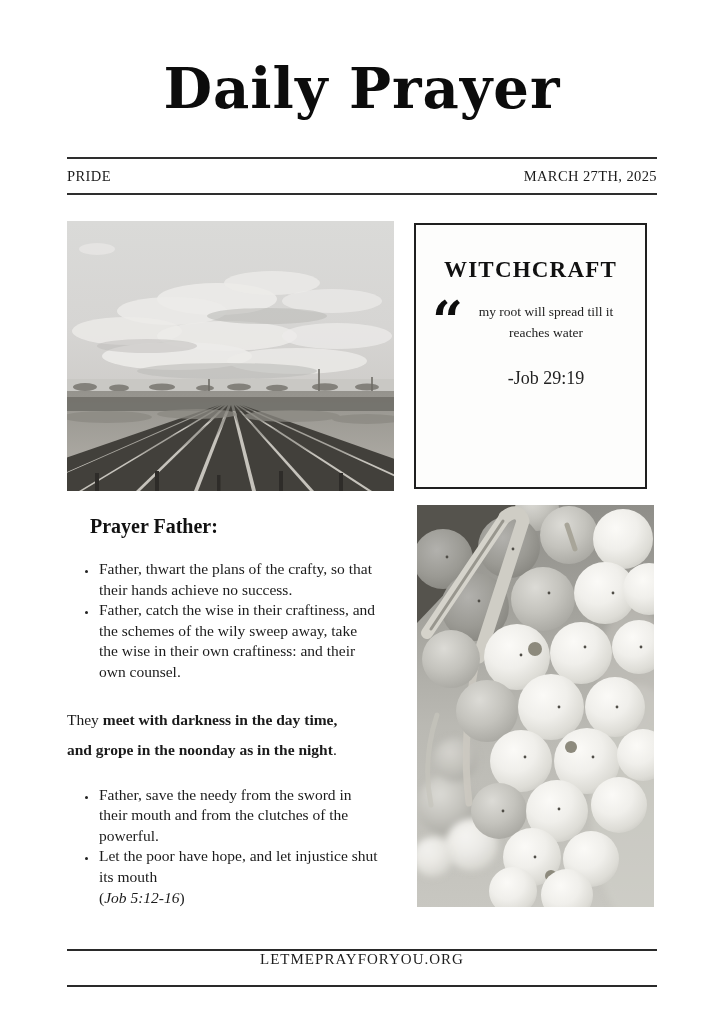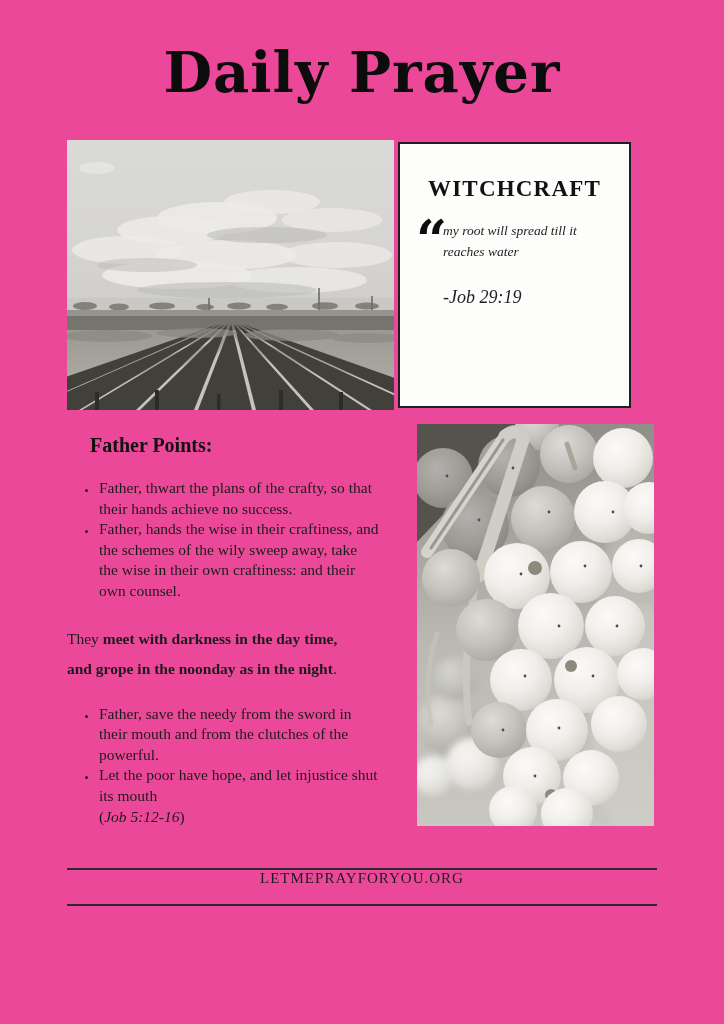--- a/index.html
+++ b/index.html
@@ -1,53 +1,53 @@
 <!DOCTYPE html>
 <html><head>
 <meta charset="utf-8">
 <style>
   html,body{margin:0;padding:0;background:#e9e9e9;}
   .page{
-    width:724px;height:1024px;background:#ec4899;position:relative;
+    width:724px;height:1024px;background:#ffffff;position:relative;
     font-family:"Liberation Serif", serif;color:#1b1b1b;
-    box-sizing:border-box;padding:0 67px;overflow:hidden;margin:0 auto;
+    box-sizing:border-box;padding:16px 67px;overflow:hidden;margin:0 auto;
   }
   
   .masthead{
     font-family:"DejaVu Serif", serif;font-weight:700;
     font-size:56px;line-height:84px;margin:30px 0 0;text-align:center;
     letter-spacing:1px;color:#0c0c0c;white-space:nowrap;
   }
   .dateline{
     margin-top:27px;border-top:2px solid #2e2e2e;border-bottom:2px solid #2e2e2e;
     height:34px;display:flex;justify-content:space-between;align-items:center;
     font-size:14.5px;letter-spacing:.4px;
   }
   
-  .row-top{margin-top:26px;display:flex;gap:4px;}
+  .row-top{margin-top:26px;display:flex;gap:20px;}
   .row-main{margin-top:14px;display:flex;gap:18px;}
   .photo{overflow:hidden;background:#cfcecb;}
   .photo svg{display:block;width:100%;height:100%;}
   .vineyard{width:327px;height:270px;}
   .grapes{width:237px;height:402px;}
   
   .quote-card{
     width:233px;height:266px;border:2px solid #1f1f1f;box-sizing:border-box;
     margin-top:2px;background:#fdfdfc;
   }
   .card-title{
     margin:32px 8px 0;text-align:center;font-size:23px;font-weight:700;
     letter-spacing:1.2px;color:#111;
   }
   .quote-row{display:flex;padding:0 12px 0 16px;margin-top:18px;}
   .quote-mark{
     font-family:"DejaVu Serif", serif;font-weight:700;font-size:54px;
     line-height:40px;letter-spacing:-4px;color:#0d0d0d;flex:0 0 auto;
   }
-  .quote-body{flex:1;font-style:italic;font-size:13.5px;color:#222;}
+  .quote-body{flex:1;text-align:center;font-size:13.5px;color:#222;}
   .quote-text span{display:block;line-height:21px;}
   .quote-ref{margin-top:25px;font-size:18px;}
   
   .prayer-col{width:332px;padding-top:10px;box-sizing:border-box;}
   .prayer-heading{margin:0 0 0 23px;font-size:20px;font-weight:700;color:#111;}
   .prayer-list{
     margin:21px 0 0;padding-left:31px;width:312px;box-sizing:border-box;
     font-size:15.5px;line-height:20.6px;
   }
   .prayer-list li{margin:0;padding-left:1px;}
@@ -64,20 +64,24 @@
     font-size:15px;letter-spacing:1px;color:#1d1d1d;
   }
 </style>
 </head>
 <body>
 
 <div class="page">
 
   <h1 class="masthead">Daily Prayer</h1>
 
+  <div class="dateline">
+    <span>PRIDE</span>
+    <span>MARCH 27TH, 2025</span>
+  </div>
 
   <div class="row-top">
 
     <div class="photo vineyard" role="img" aria-label="Black and white photograph of vineyard rows receding to the horizon under a cloudy sky">
       <svg viewBox="0 0 327 270" preserveAspectRatio="none">
         <defs>
           <linearGradient id="skyG" x1="0" y1="0" x2="0" y2="1">
             <stop offset="0" stop-color="#dadad8"></stop>
             <stop offset="0.6" stop-color="#d6d5d3"></stop>
             <stop offset="1" stop-color="#ceccc9"></stop>
@@ -173,24 +177,24 @@
           </p>
           <p class="quote-ref" style="margin-bottom:0">-Job 29:19</p>
         </div>
       </div>
     </aside>
   </div>
 
   <div class="row-main">
 
     <section class="prayer-col">
-      <h3 class="prayer-heading">Father Points:</h3>
+      <h3 class="prayer-heading">Prayer Father:</h3>
       <ul class="prayer-list">
         <li>Father, thwart the plans of the crafty, so that their hands achieve no success.</li>
-        <li>Father, hands the wise in their craftiness, and the schemes of the wily sweep away, take the wise in their own craftiness: and their own counsel.</li>
+        <li>Father, catch the wise in their craftiness, and the schemes of the wily sweep away, take the wise in their own craftiness: and their own counsel.</li>
       </ul>
       <p class="interlude"><span>They</span>
         <b>meet with darkness in the day time, and grope in the noonday as in the night</b><span>.</span></p>
       <ul class="prayer-list list-bottom">
         <li>Father, save the needy from the sword in their mouth and from the clutches of the powerful.</li>
         <li>
           <span>Let the poor have hope, and let injustice shut its mouth</span>
           <span class="ref-line"><span>(</span><i>Job 5:12-16</i><span>)</span></span>
         </li>
       </ul>

